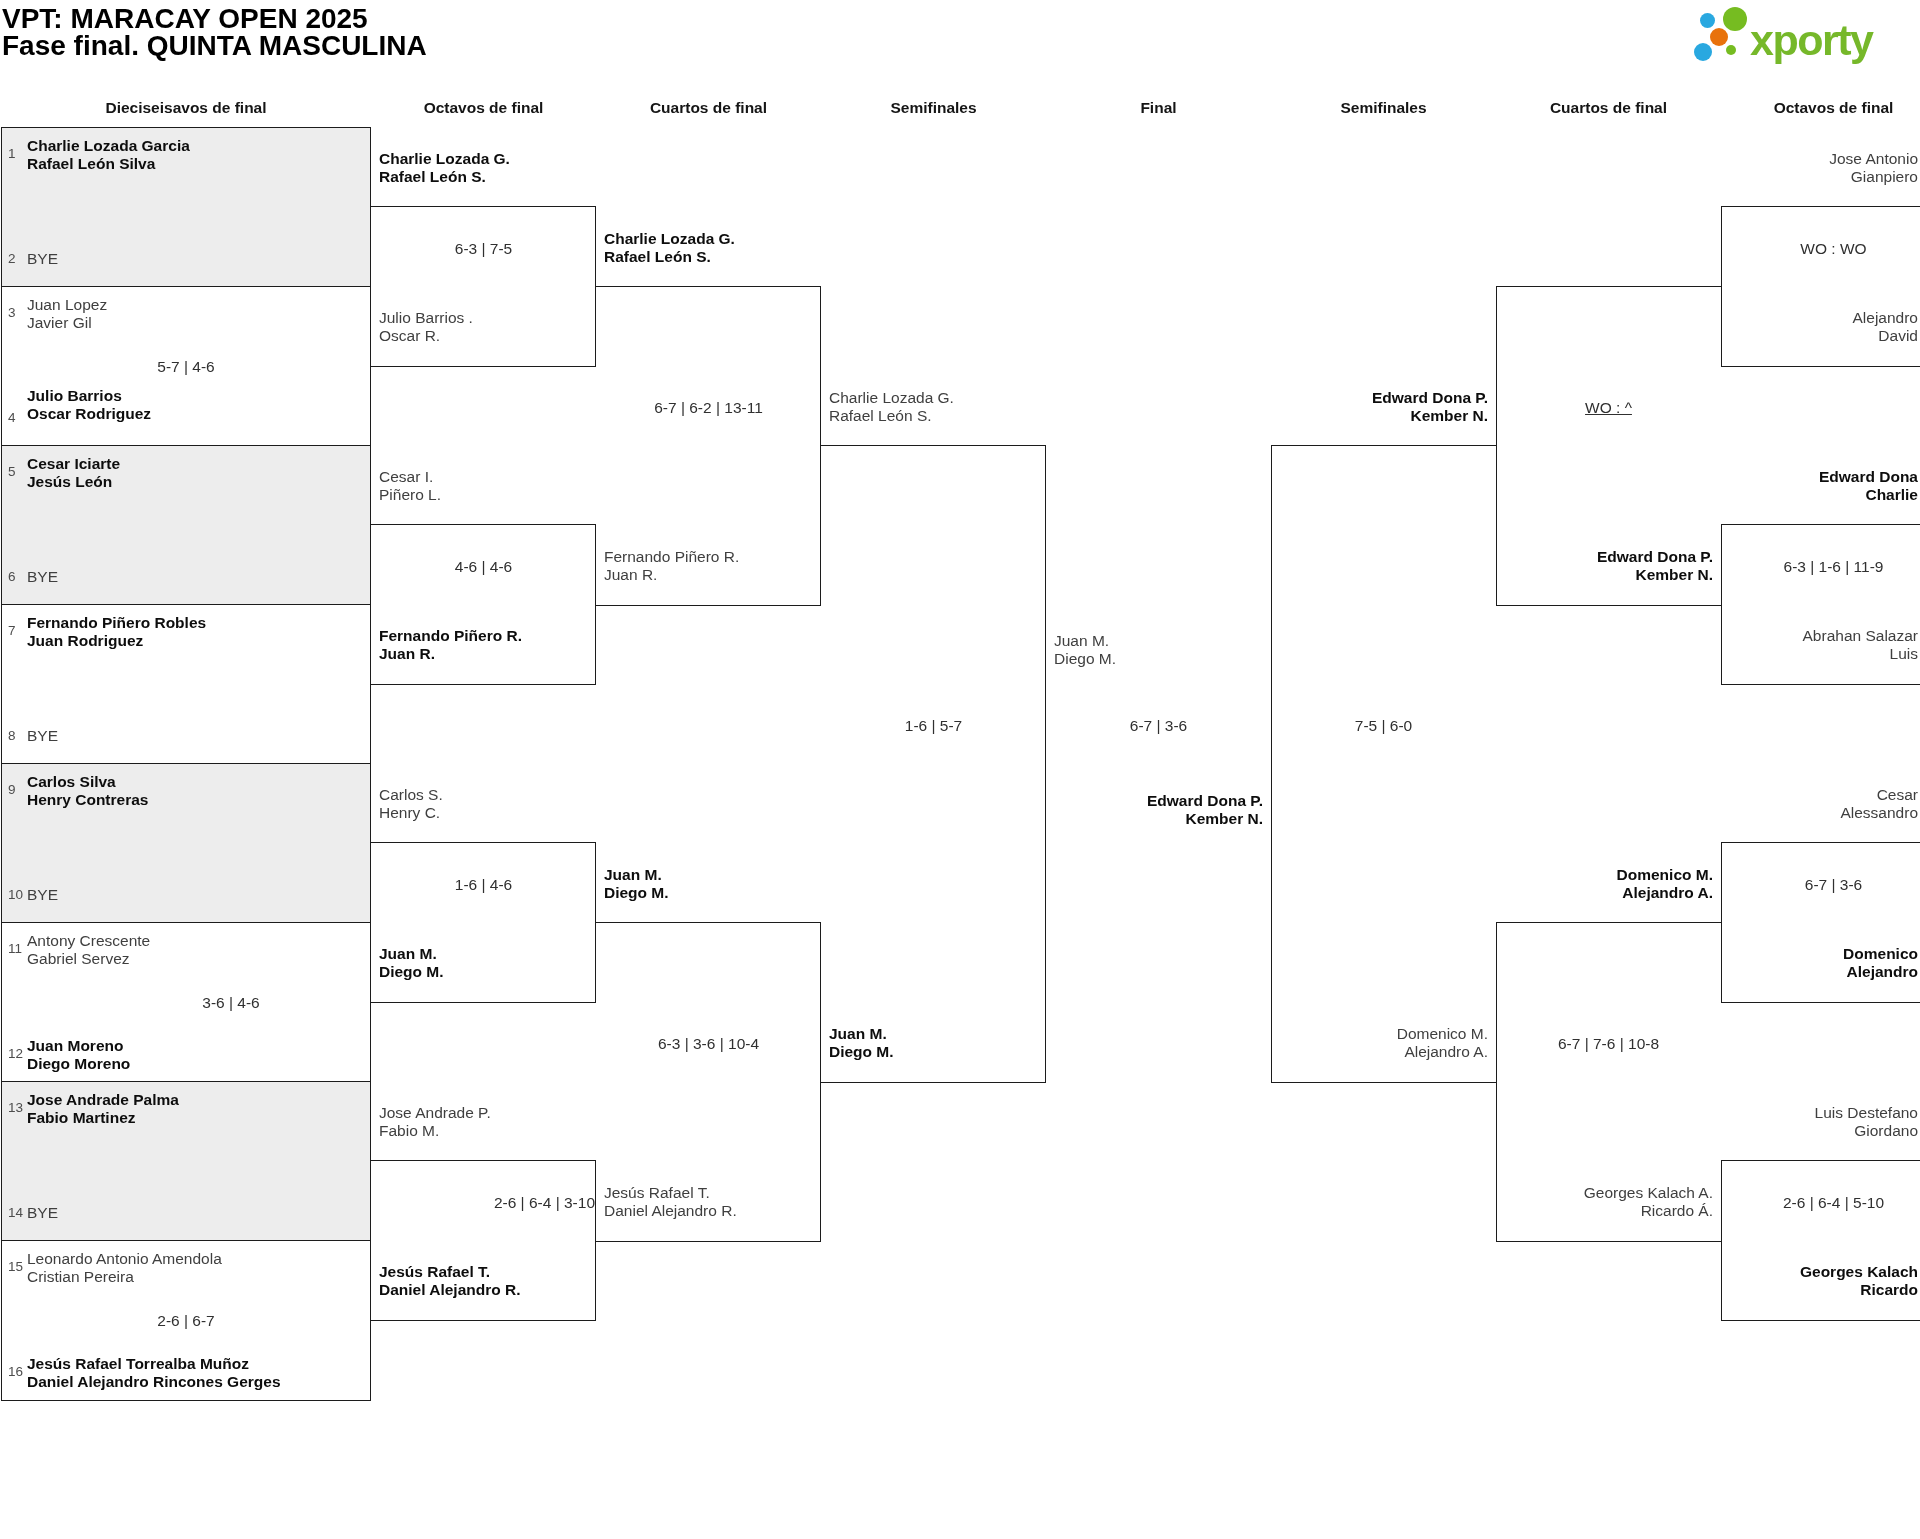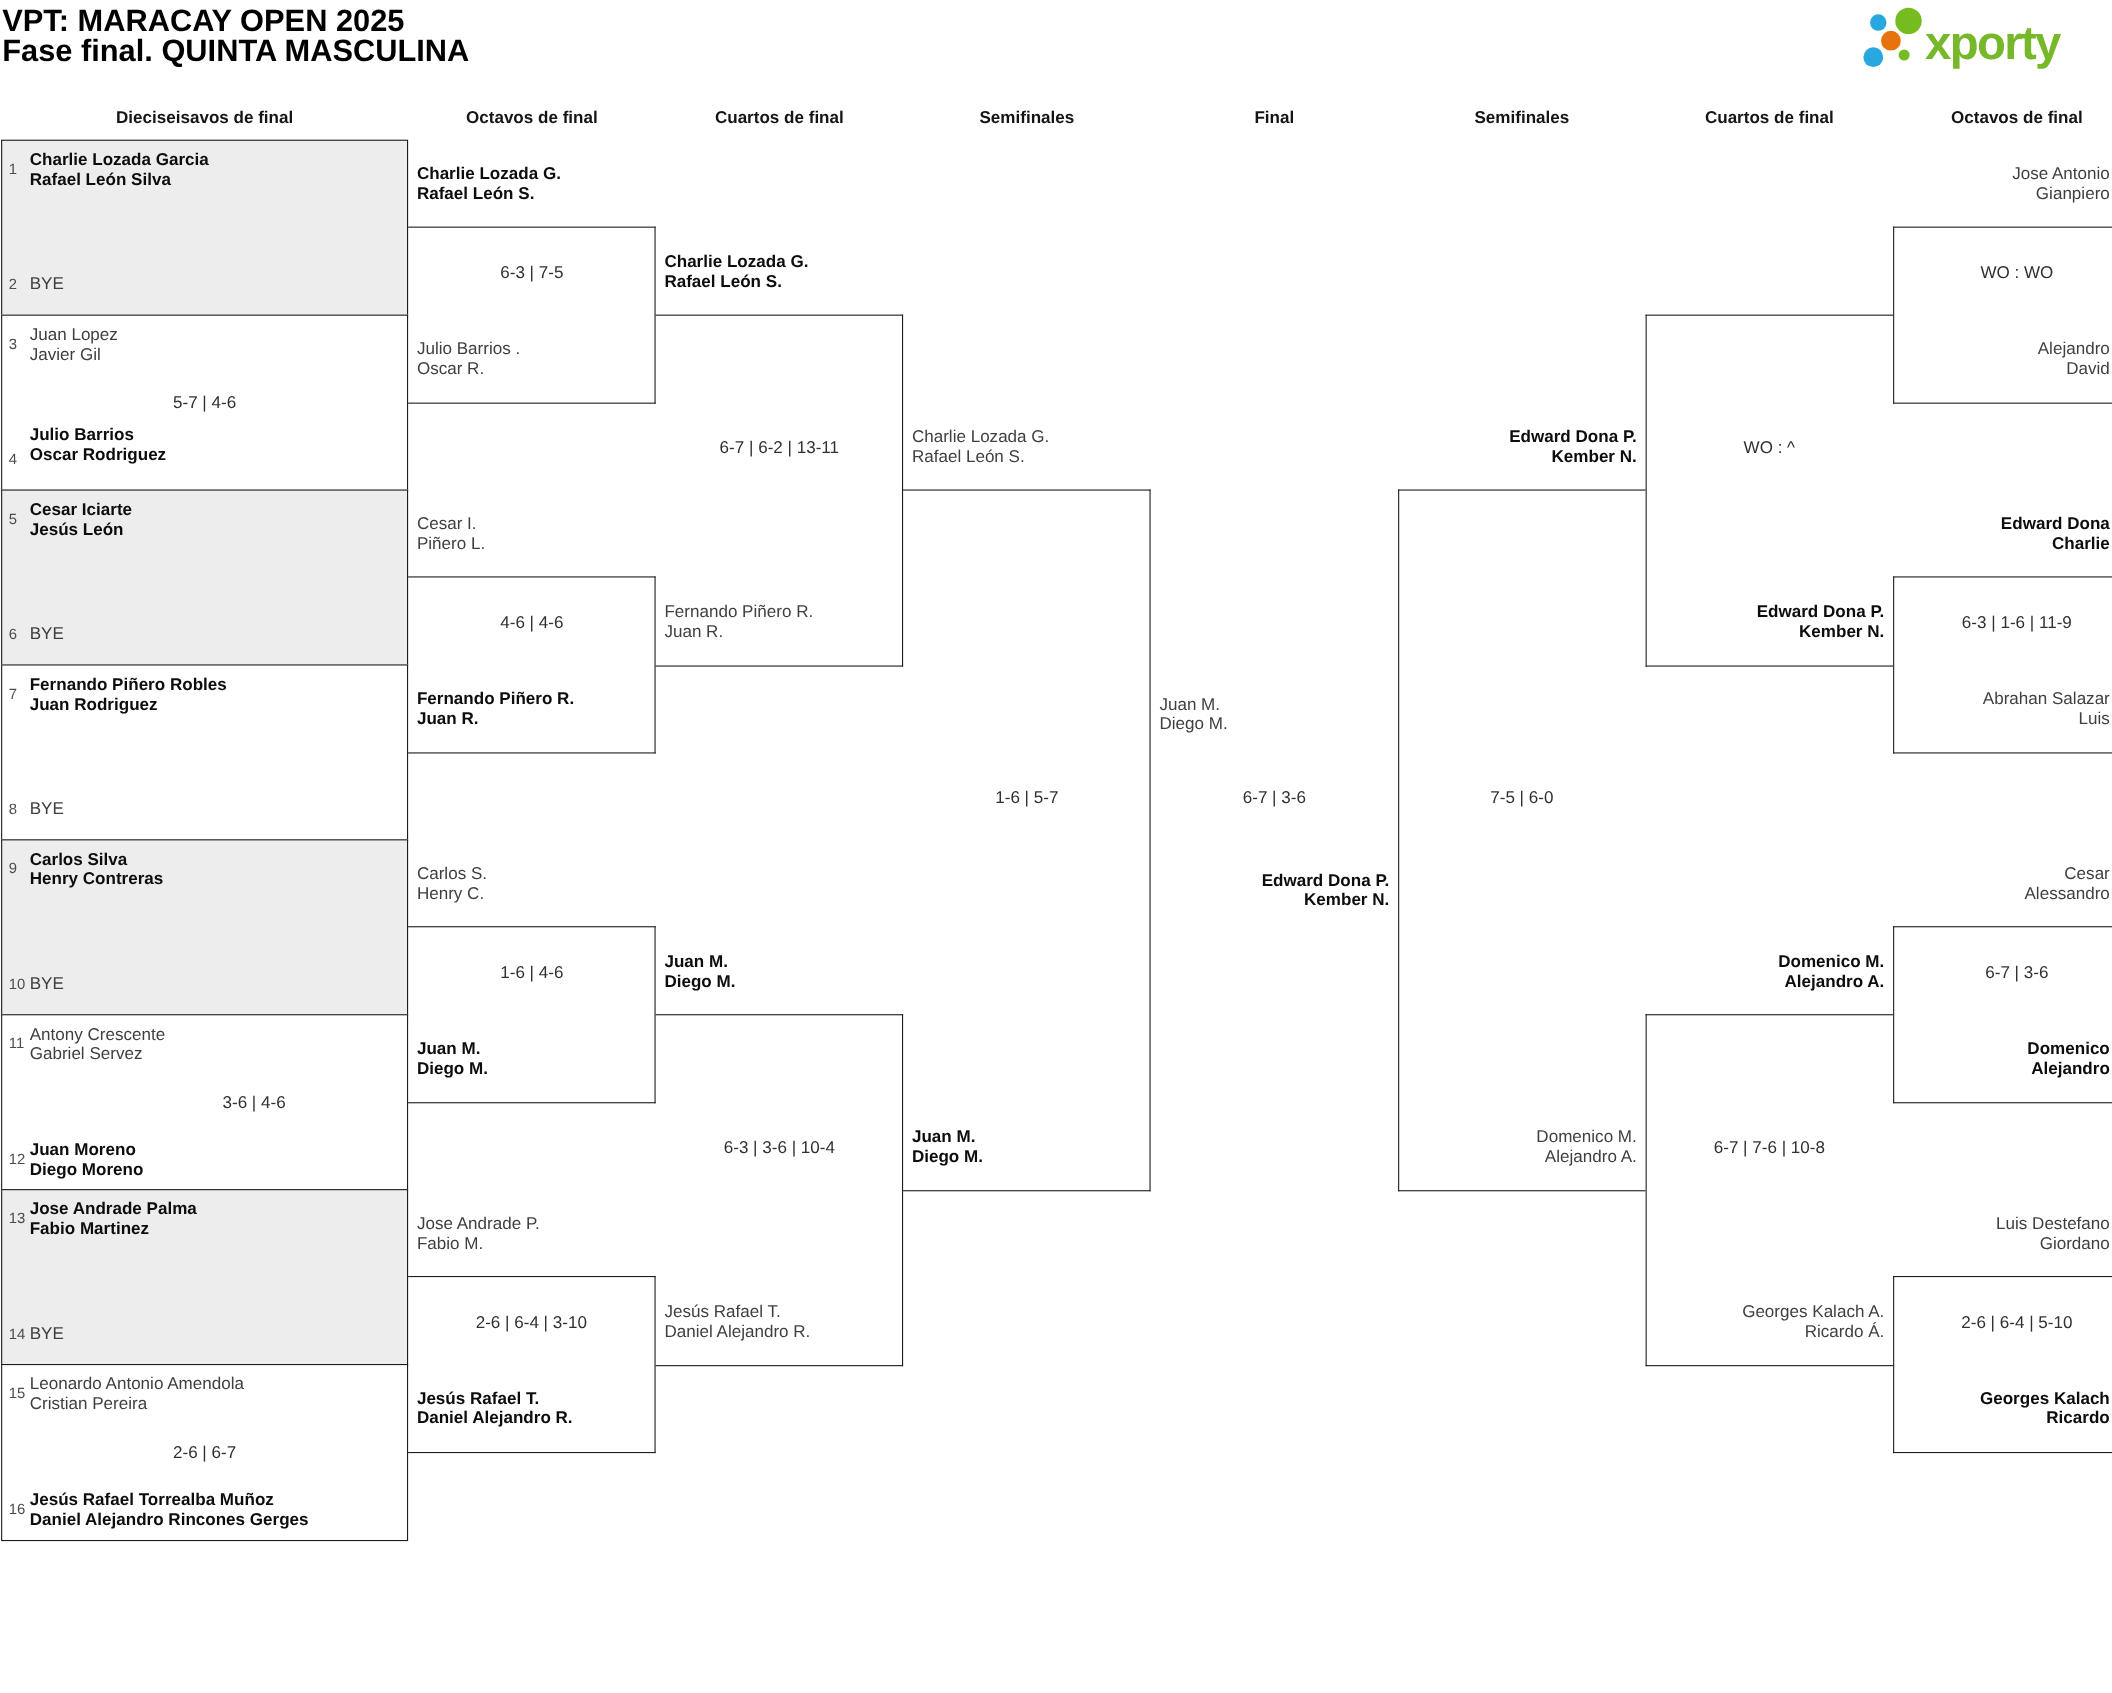--- a/index.html
+++ b/index.html
@@ -163,21 +163,21 @@
   <div class="sc" style="left:371px;top:876px;width:225px;">1-6 | 4-6</div>
   <div class="nb b" style="left:379px;top:945px;">
       <div>Juan M.</div>
       <div>Diego M.</div>
     </div>
 
   <div class="nb" style="left:379px;top:1104px;">
       <div>Jose Andrade P.</div>
       <div>Fabio M.</div>
     </div>
-  <div class="sc" style="left:371px;top:1194px;width:224px;">2-6 | 6-4 | 3-10</div>
+  <div class="sc" style="left:371px;top:1194px;width:224px;text-align:right;">2-6 | 6-4 | 3-10</div>
   <div class="nb b" style="left:379px;top:1263px;">
       <div>Jesús Rafael T.</div>
       <div>Daniel Alejandro R.</div>
     </div>
 
   <div class="fr rt" style="left:596px;top:286px;height:320px;"></div>
   <div class="fr rt" style="left:596px;top:922px;height:320px;"></div>
 
   <div class="nb b" style="left:604px;top:230px;">
       <div>Charlie Lozada G.</div>
@@ -227,21 +227,21 @@
     </div>
   <div class="sc" style="left:1271px;top:717px;width:225px;">7-5 | 6-0</div>
   <div class="nb ra" style="left:1279px;top:1025px;width:209px;">
       <div>Domenico M.</div>
       <div>Alejandro A.</div>
     </div>
 
   <div class="fr lt" style="left:1496px;top:286px;height:320px;"></div>
   <div class="fr lt" style="left:1496px;top:922px;height:320px;"></div>
 
-  <div class="sc" style="left:1496px;top:399px;width:225px;">WO : ^</div>
+  <div class="sc" style="left:1496px;top:399px;width:225px;text-decoration:underline;">WO : ^</div>
   <div class="nb b ra" style="left:1504px;top:548px;width:209px;">
       <div>Edward Dona P.</div>
       <div>Kember N.</div>
     </div>
 
   <div class="nb b ra" style="left:1504px;top:866px;width:209px;">
       <div>Domenico M.</div>
       <div>Alejandro A.</div>
     </div>
   <div class="sc" style="left:1496px;top:1035px;width:225px;">6-7 | 7-6 | 10-8</div>

